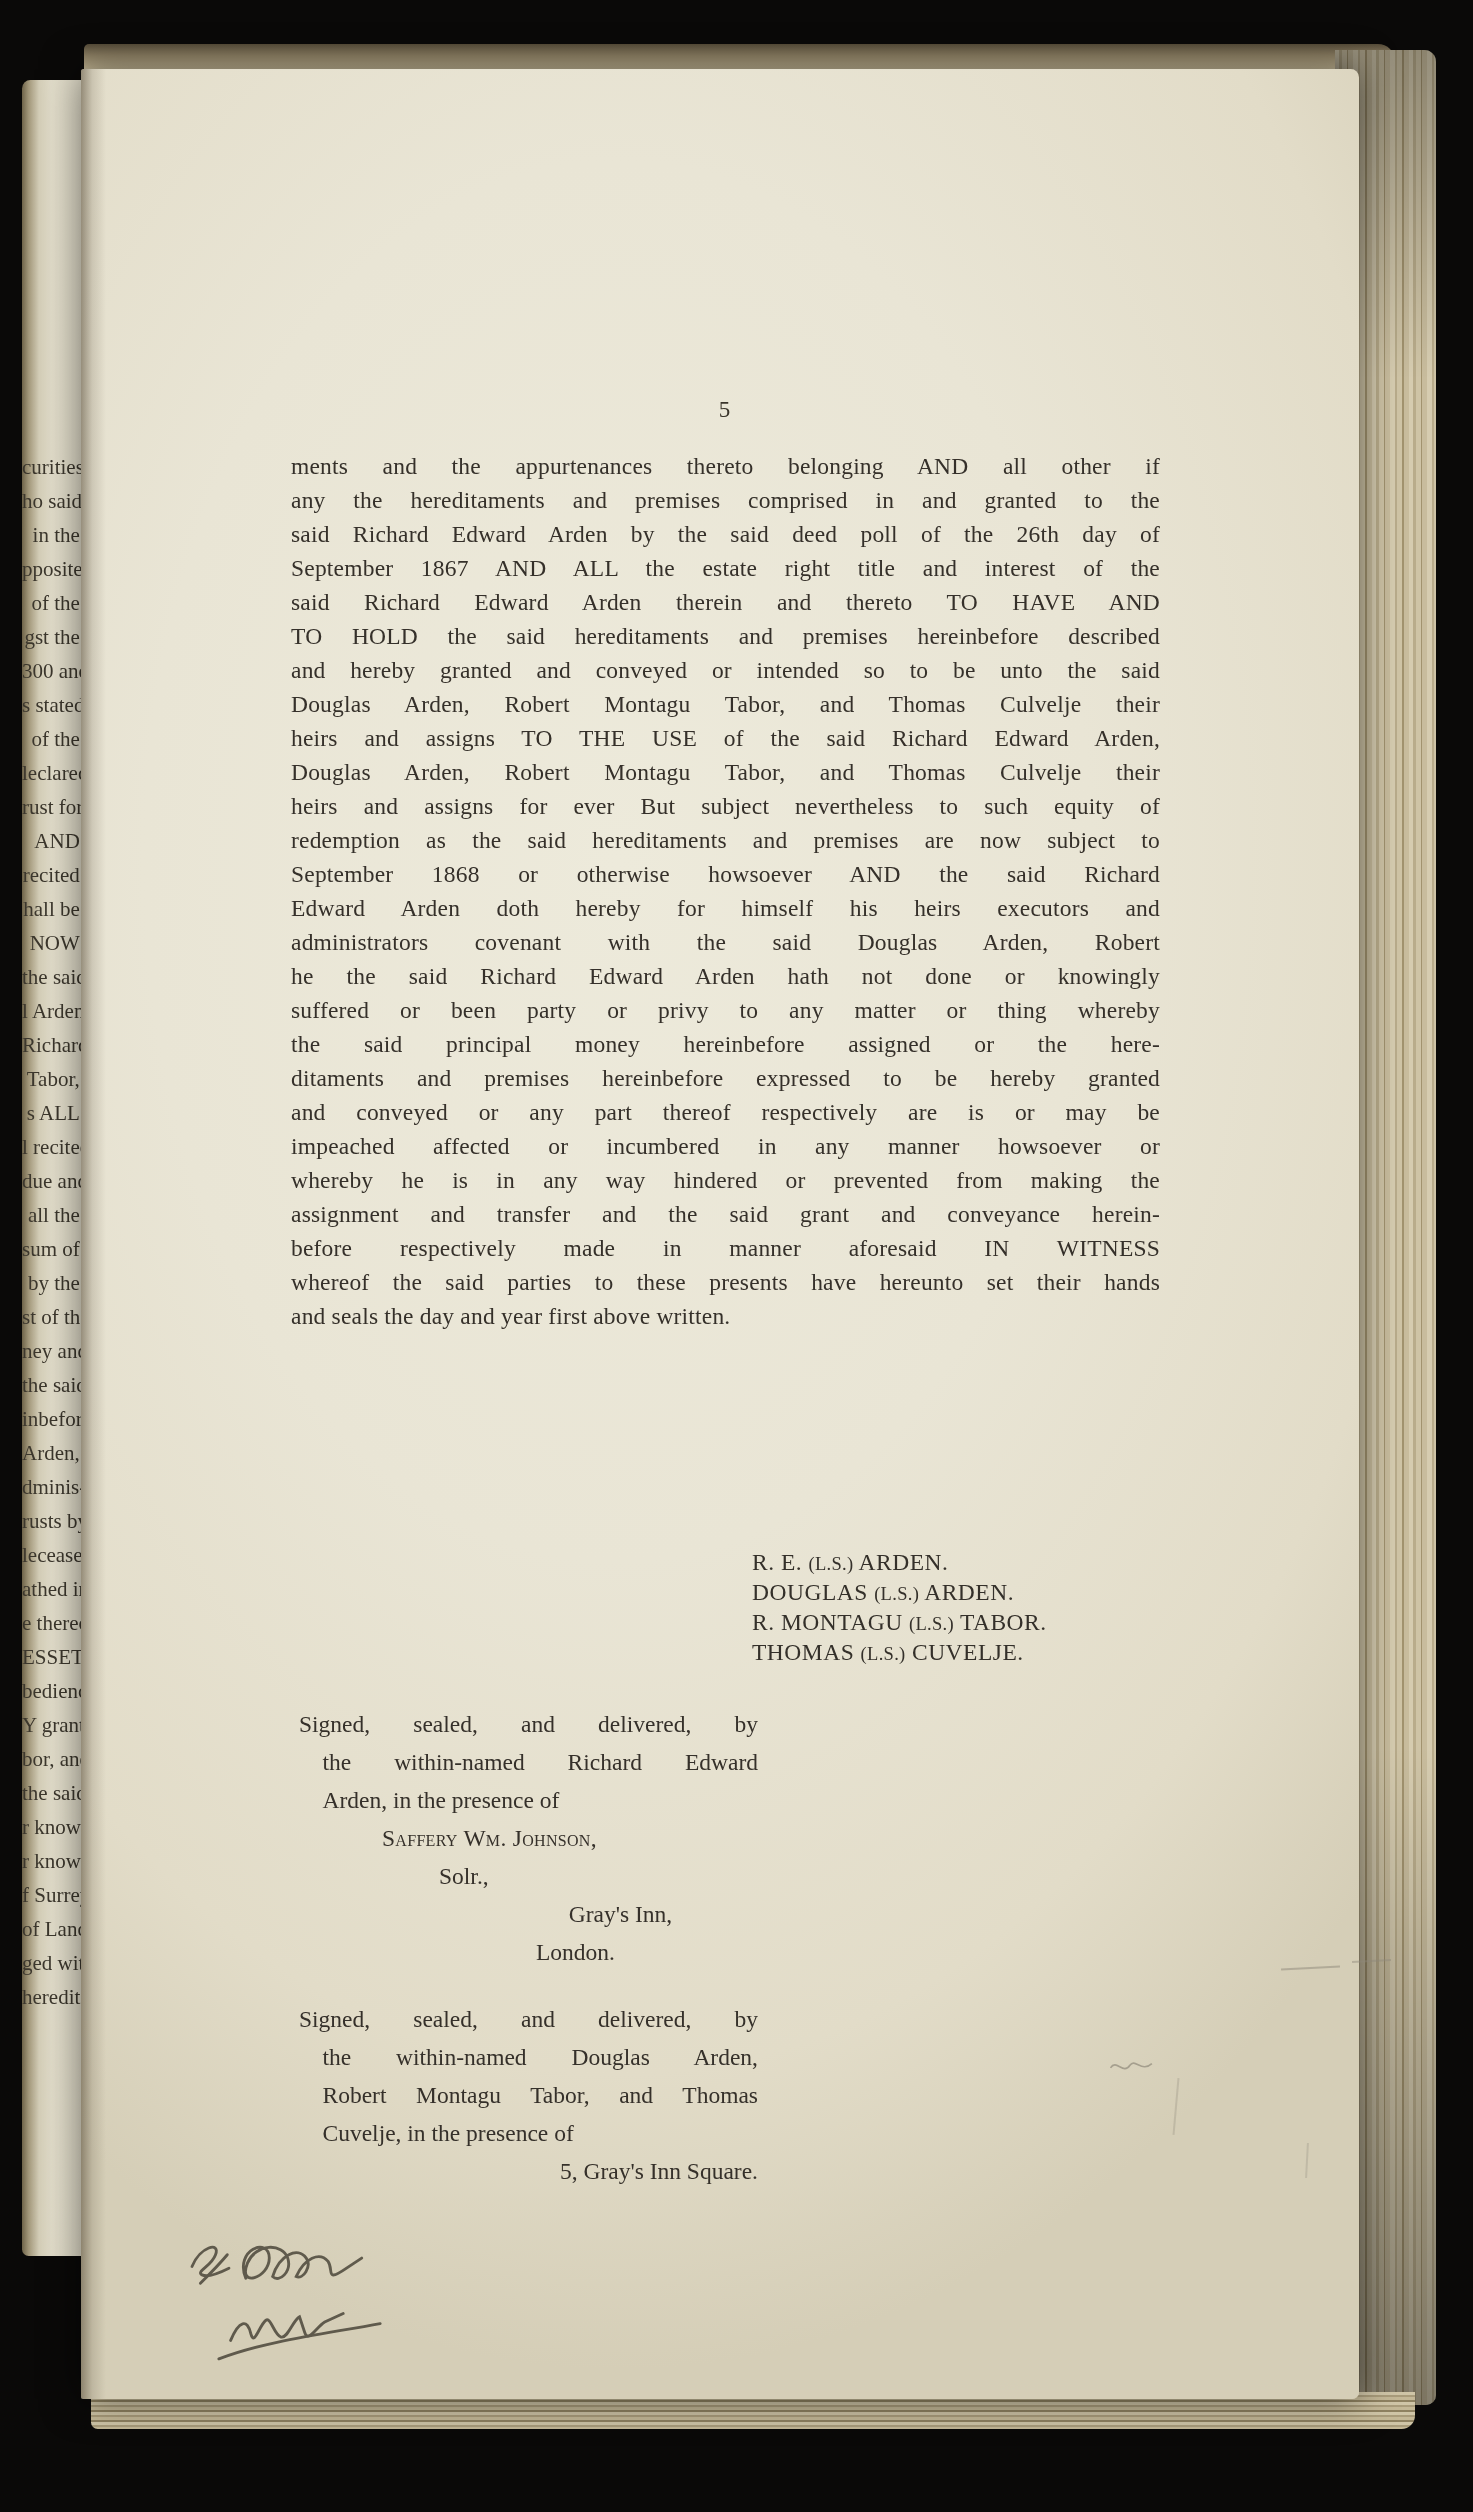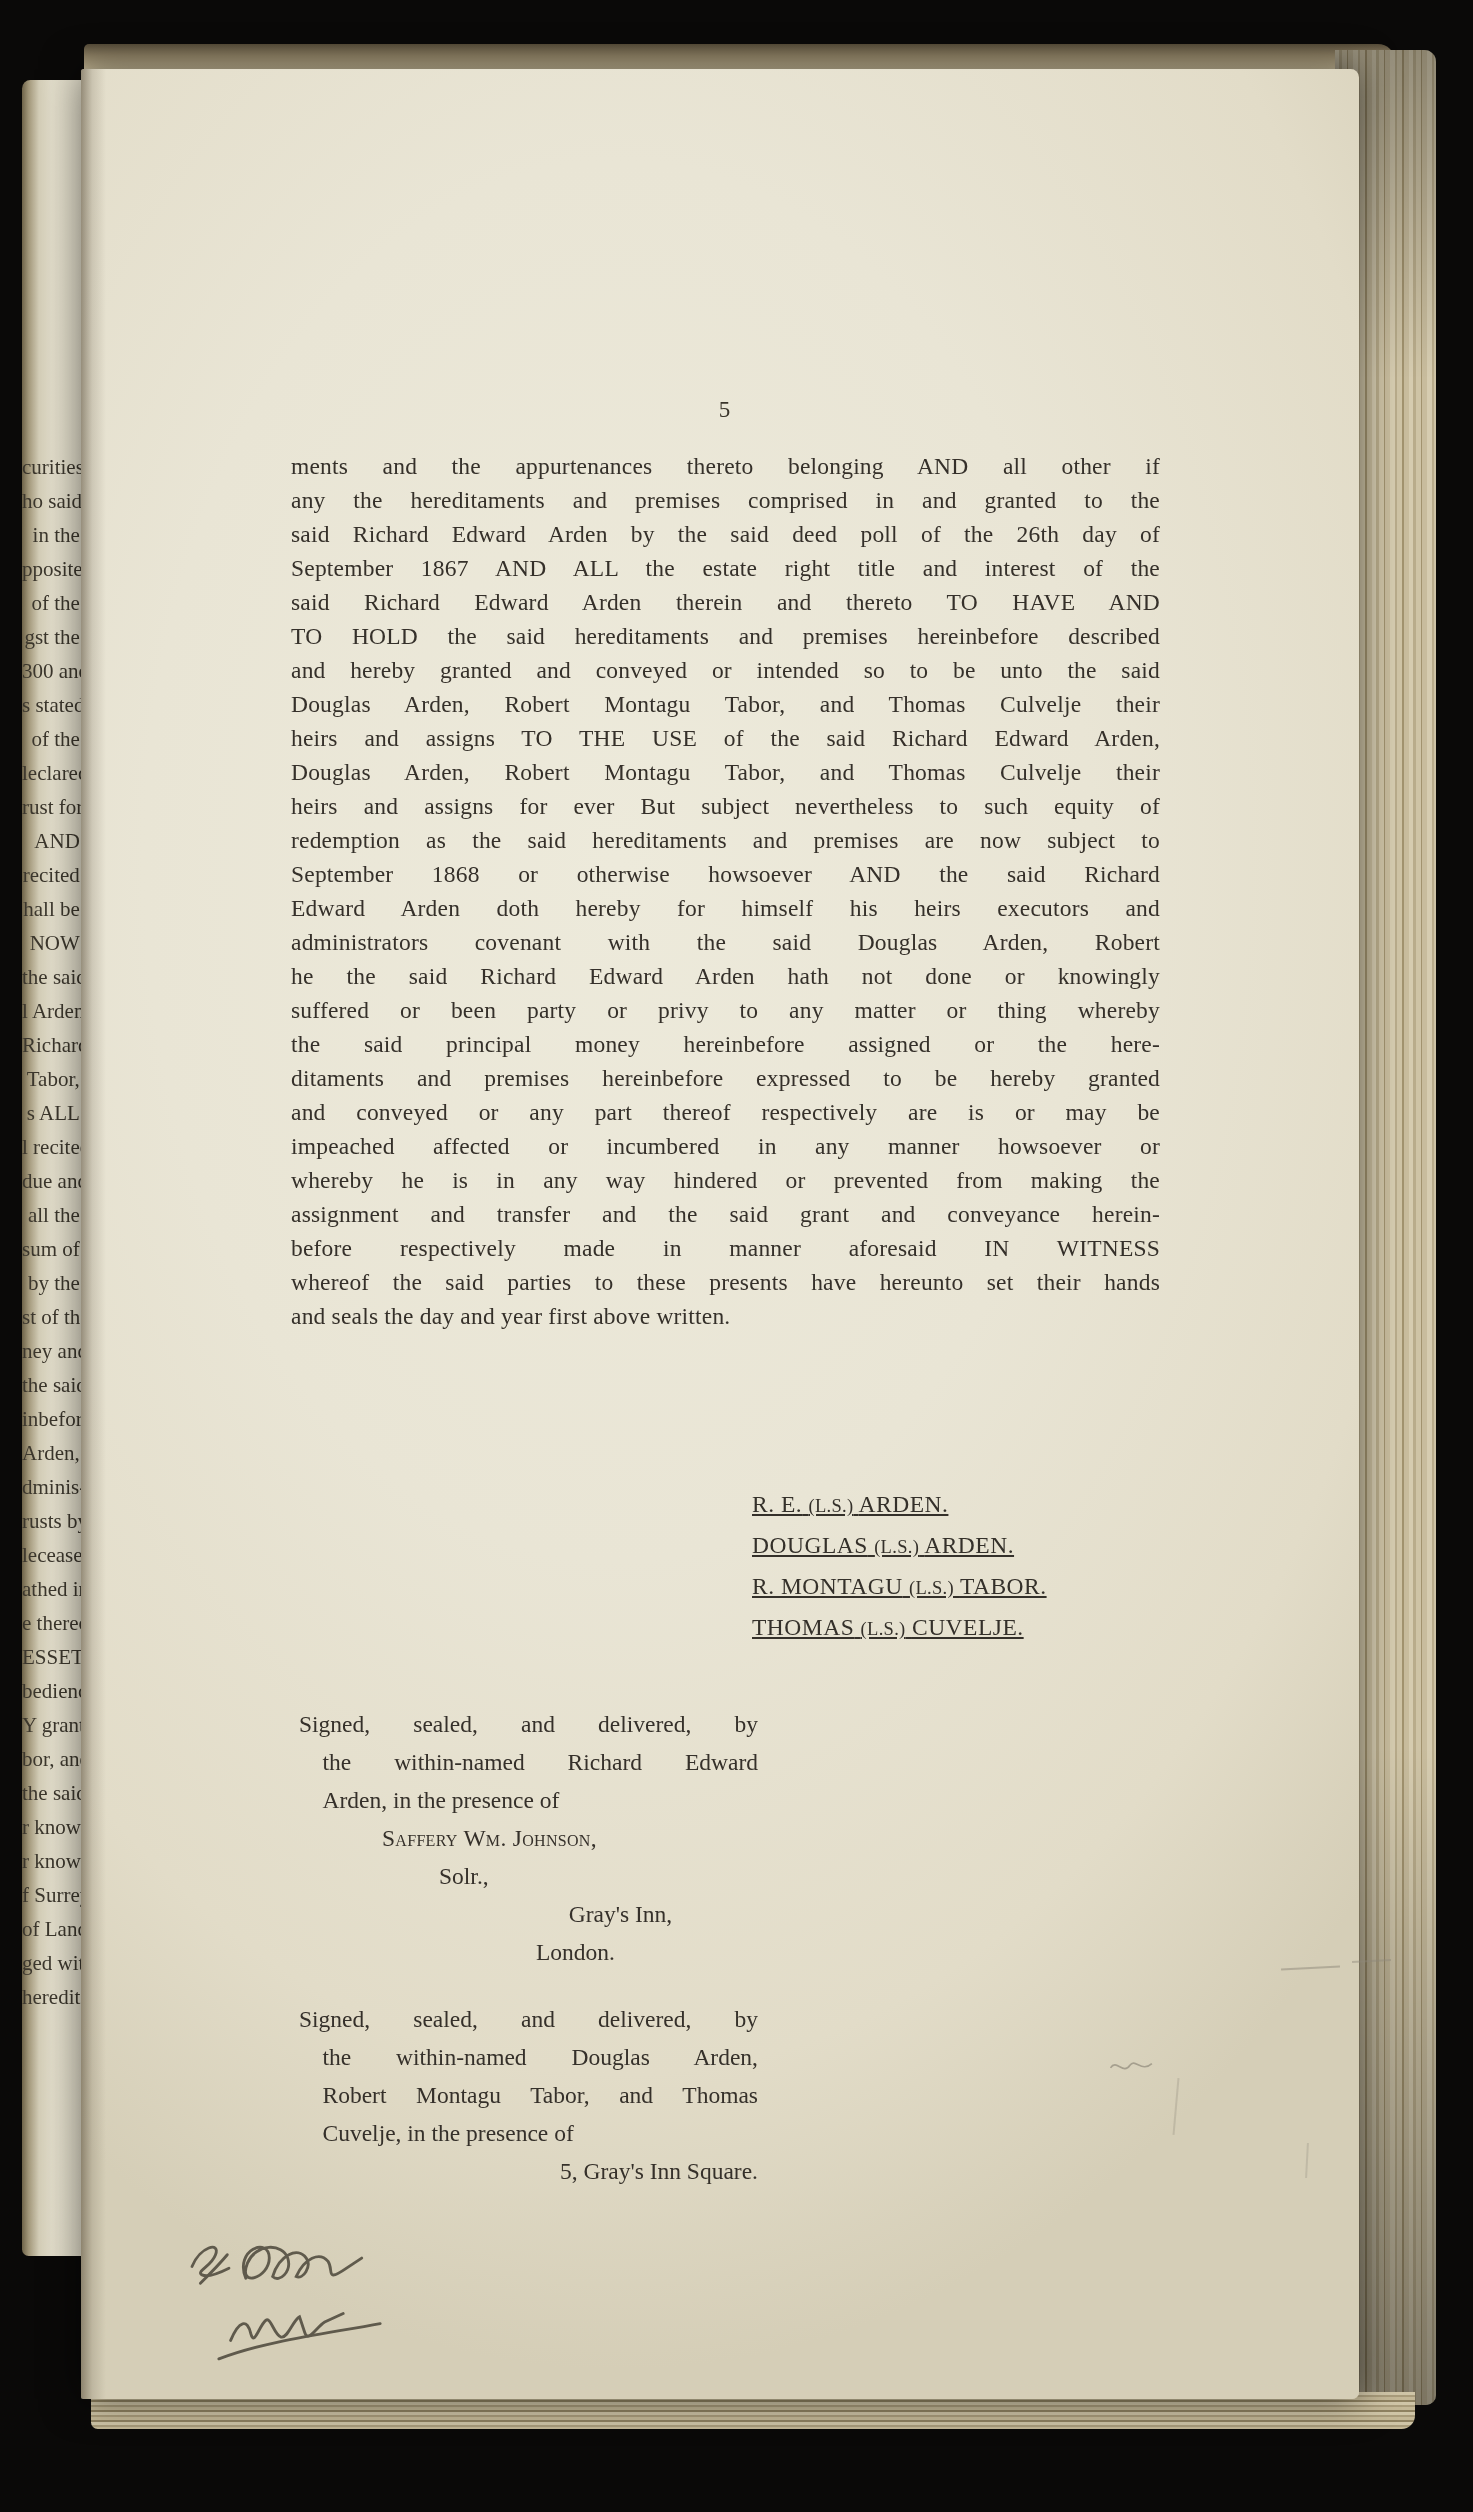--- a/index.html
+++ b/index.html
@@ -67,22 +67,22 @@
   }
   .body-text {
     position:absolute; left:210px; top:380px; width:869px;
     font-size:23.5px; line-height:34px; color:#35302a;
     letter-spacing:0.2px;
   }
   .bline { text-align:justify; text-align-last:justify; }
   .bline:last-child { text-align-last:left; }
 
   .signatures {
-    position:absolute; left:671px; top:1416px;
-    font-size:23.5px; line-height:39px; color:#34302a; letter-spacing:0.5px;text-decoration:underline;
+    position:absolute; left:671px; top:1479px;
+    font-size:23.5px; line-height:28px; color:#34302a; letter-spacing:0.5px;
   }
   .sig-seal { font-size:18.5px; letter-spacing:0.3px; }
 
   .attest {
     position:absolute; left:218px; width:459px;
     font-size:23.5px; line-height:38px; color:#35302a;
   }
   .attest-1 { top:1636px; }
   .attest-2 { top:1931px; }
   .a-just { text-align:justify; text-align-last:justify; }

